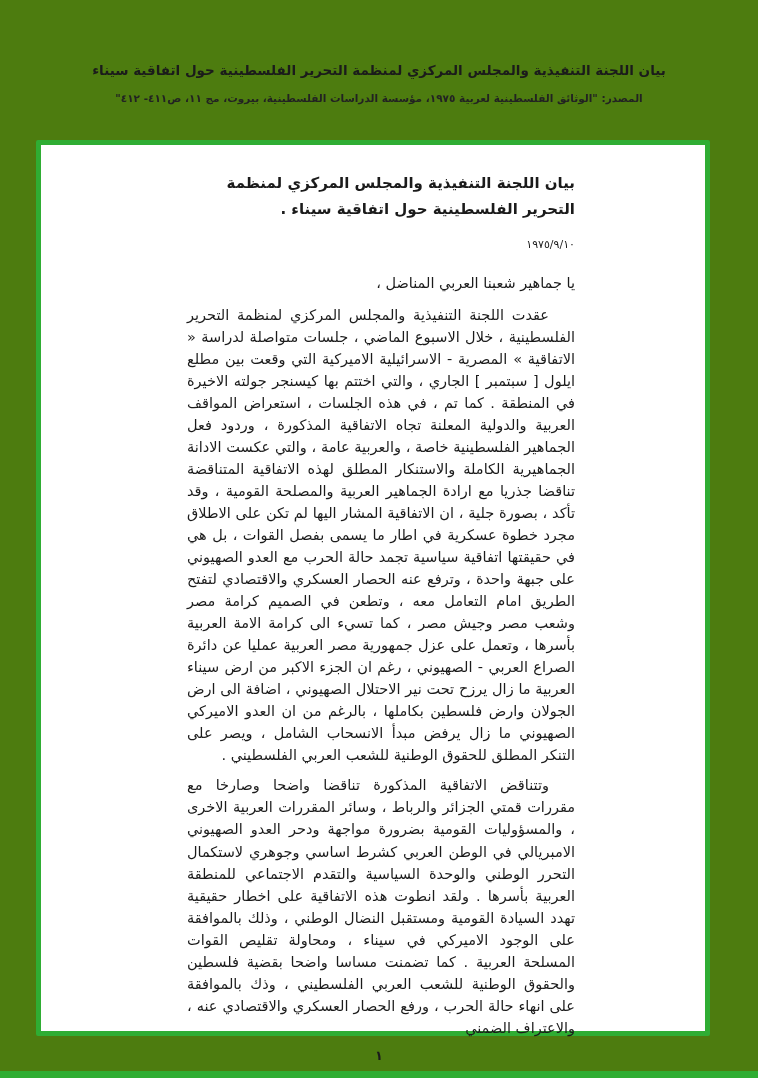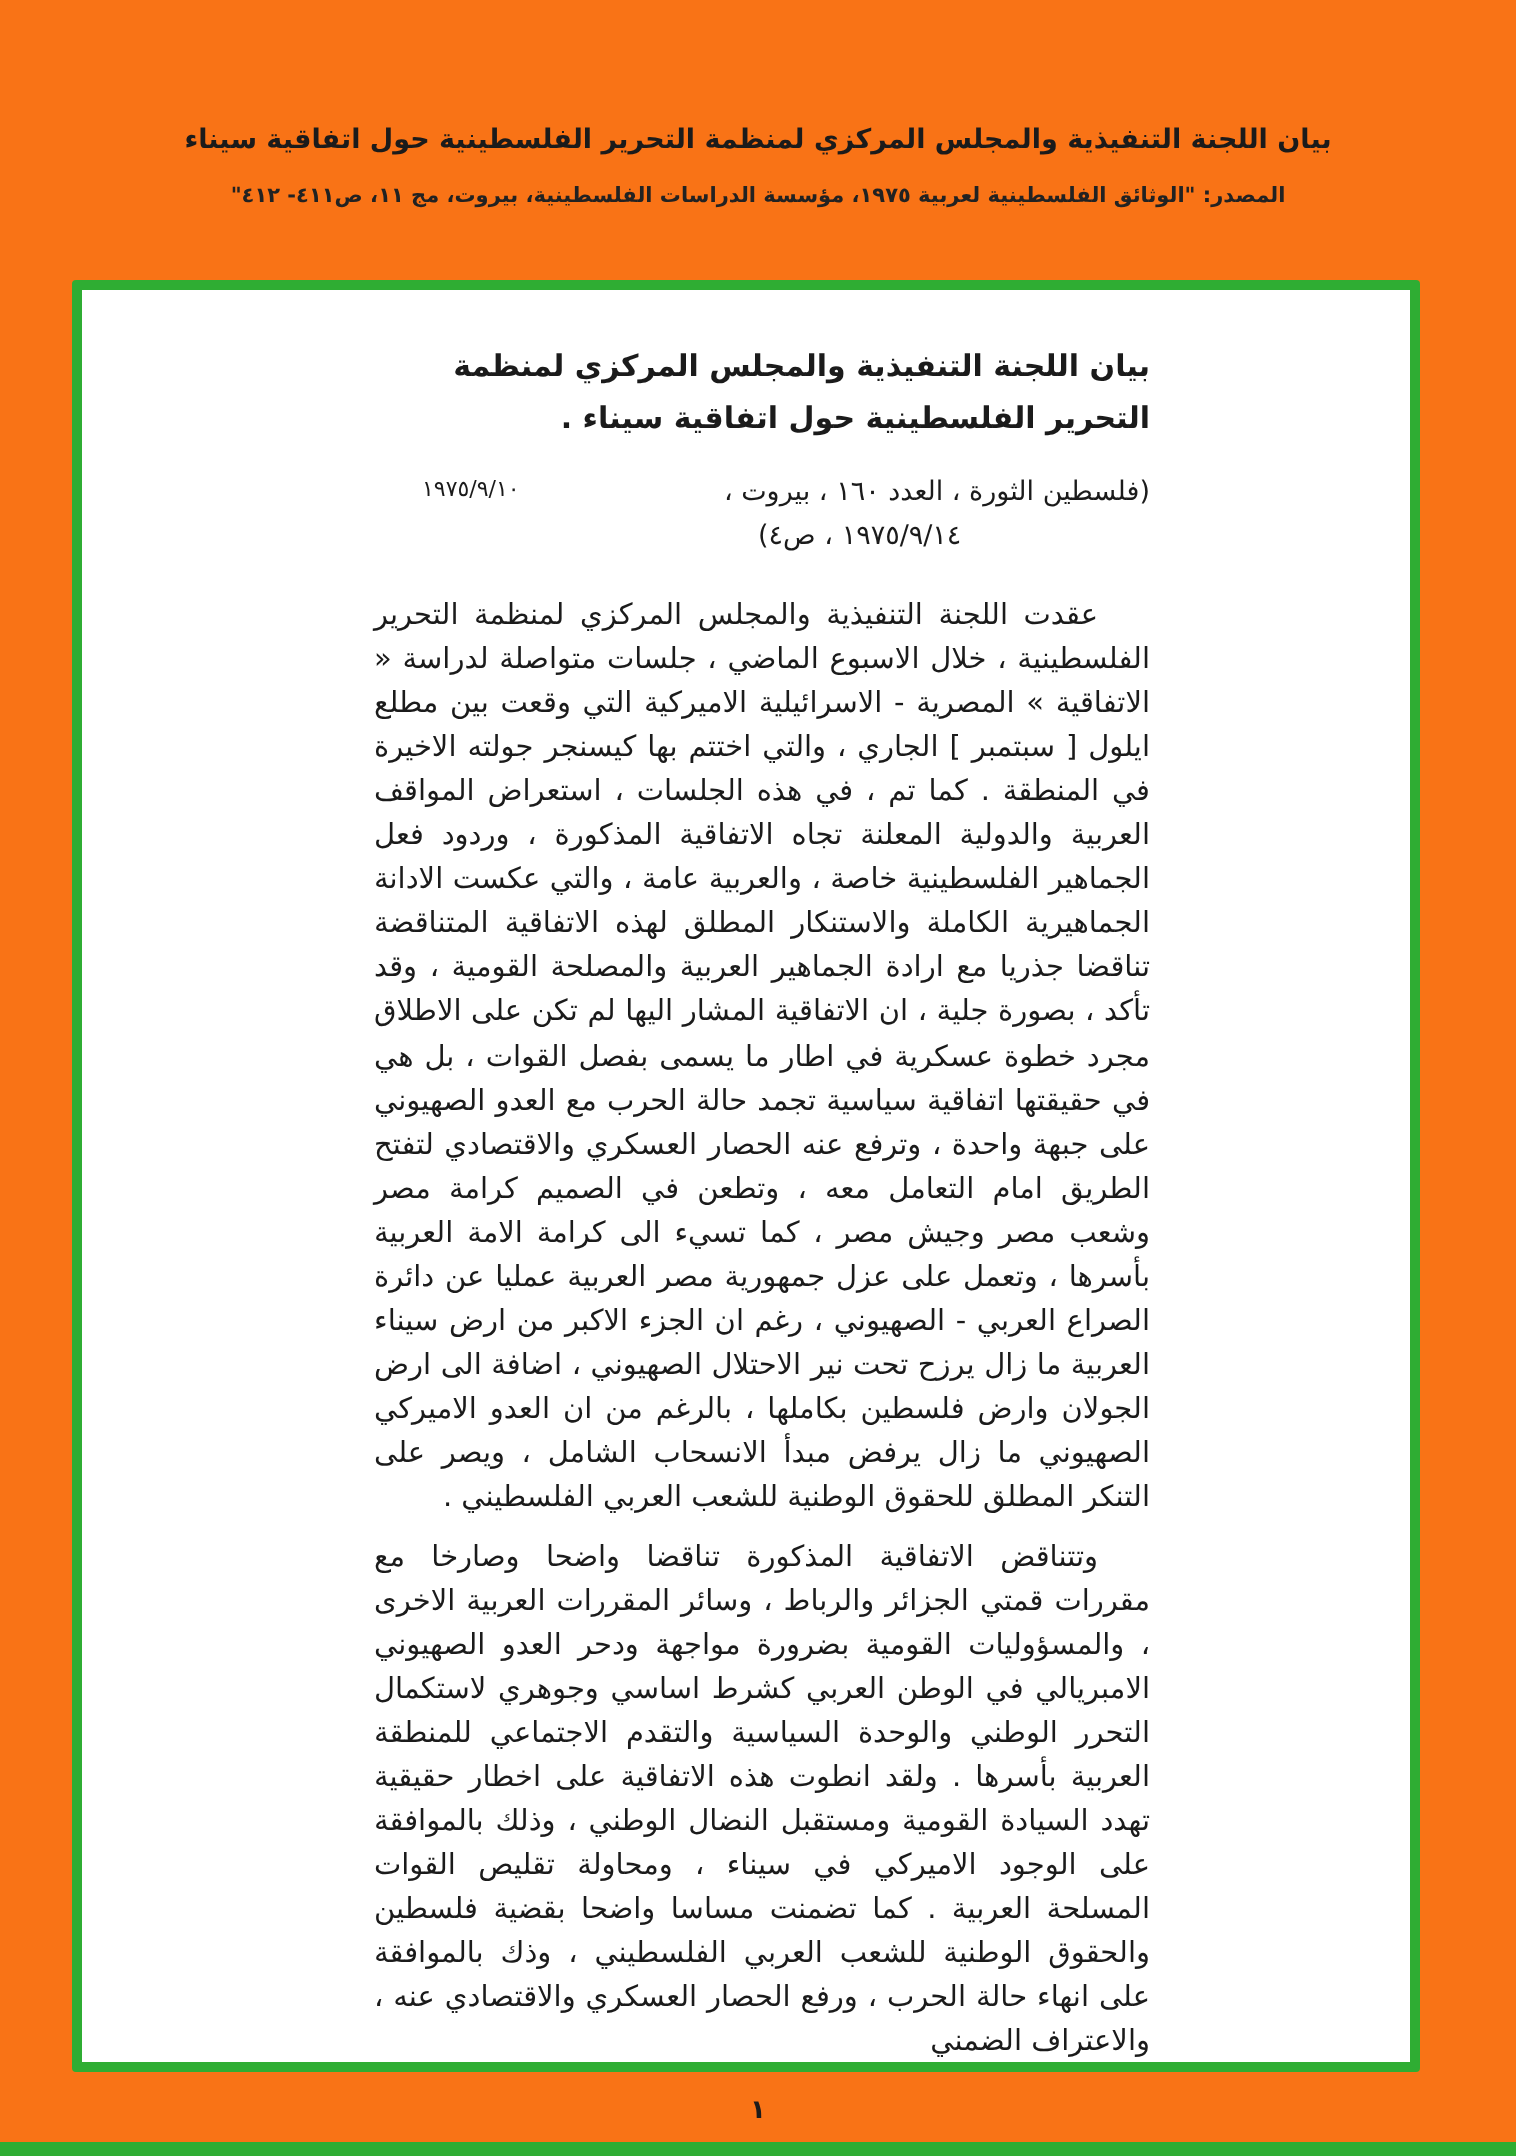--- a/index.html
+++ b/index.html
@@ -4,21 +4,21 @@
 <style>
   :root{
     --frame-green:#2FAD33;
     --ink:#1b1b1b;
   }
   html,body{margin:0;padding:0;background:#ffffff;}
   body{font-family:"DejaVu Sans", sans-serif;color:var(--ink);}
   .page{
     position:relative;
     width:758px;height:1078px;
-    background:#f97316;
+    background:#4d7c0f;
     overflow:hidden;
   }
   .header{
     padding-top:62px;
     text-align:center;
   }
   .header-title{
     font-size:13.5px;
     font-weight:bold;
     direction:rtl;
@@ -110,27 +110,24 @@
     <div class="header-title">بيان اللجنة التنفيذية والمجلس المركزي لمنظمة التحرير الفلسطينية حول اتفاقية سيناء</div>
     <div class="header-source">المصدر: "الوثائق الفلسطينية لعربية ١٩٧٥، مؤسسة الدراسات الفلسطينية، بيروت، مج ١١، ص٤١١- ٤١٢"</div>
   </div>
 
   <div class="doc-frame">
     <div class="doc-content">
 
       <div class="doc-title">بيان اللجنة التنفيذية والمجلس المركزي لمنظمة التحرير الفلسطينية حول اتفاقية سيناء .</div>
 
       <div class="date-row">
-        <div class="citation">
-          <div>(فلسطين الثورة ، العدد ١٦٠ ، بيروت ،</div>
-          <div>١٩٧٥/٩/١٤ ، ص٤)</div>
-        </div>
         <div class="doc-date">١٩٧٥/٩/١٠</div>
       </div>
 
+      <p class="salutation">يا جماهير شعبنا العربي المناضل ،</p>
 
       <p class="body-par">عقدت اللجنة التنفيذية والمجلس المركزي لمنظمة التحرير الفلسطينية ، خلال الاسبوع الماضي ، جلسات متواصلة لدراسة « الاتفاقية » المصرية - الاسرائيلية الاميركية التي وقعت بين مطلع ايلول [ سبتمبر ] الجاري ، والتي اختتم بها كيسنجر جولته الاخيرة في المنطقة . كما تم ، في هذه الجلسات ، استعراض المواقف العربية والدولية المعلنة تجاه الاتفاقية المذكورة ، وردود فعل الجماهير الفلسطينية خاصة ، والعربية عامة ، والتي عكست الادانة الجماهيرية الكاملة والاستنكار المطلق لهذه الاتفاقية المتناقضة تناقضا جذريا مع ارادة الجماهير العربية والمصلحة القومية ، وقد تأكد ، بصورة جلية ، ان الاتفاقية المشار اليها لم تكن على الاطلاق مجرد خطوة عسكرية في اطار ما يسمى بفصل القوات ، بل هي في حقيقتها اتفاقية سياسية تجمد حالة الحرب مع العدو الصهيوني على جبهة واحدة ، وترفع عنه الحصار العسكري والاقتصادي لتفتح الطريق امام التعامل معه ، وتطعن في الصميم كرامة مصر وشعب مصر وجيش مصر ، كما تسيء الى كرامة الامة العربية بأسرها ، وتعمل على عزل جمهورية مصر العربية عمليا عن دائرة الصراع العربي - الصهيوني ، رغم ان الجزء الاكبر من ارض سيناء العربية ما زال يرزح تحت نير الاحتلال الصهيوني ، اضافة الى ارض الجولان وارض فلسطين بكاملها ، بالرغم من ان العدو الاميركي الصهيوني ما زال يرفض مبدأ الانسحاب الشامل ، ويصر على التنكر المطلق للحقوق الوطنية للشعب العربي الفلسطيني .</p>
 
       <p class="body-par">وتتناقض الاتفاقية المذكورة تناقضا واضحا وصارخا مع مقررات قمتي الجزائر والرباط ، وسائر المقررات العربية الاخرى ، والمسؤوليات القومية بضرورة مواجهة ودحر العدو الصهيوني الامبريالي في الوطن العربي كشرط اساسي وجوهري لاستكمال التحرر الوطني والوحدة السياسية والتقدم الاجتماعي للمنطقة العربية بأسرها . ولقد انطوت هذه الاتفاقية على اخطار حقيقية تهدد السيادة القومية ومستقبل النضال الوطني ، وذلك بالموافقة على الوجود الاميركي في سيناء ، ومحاولة تقليص القوات المسلحة العربية . كما تضمنت مساسا واضحا بقضية فلسطين والحقوق الوطنية للشعب العربي الفلسطيني ، وذك بالموافقة على انهاء حالة الحرب ، ورفع الحصار العسكري والاقتصادي عنه ، والاعتراف الضمني</p>
 
     </div>
   </div>
 
   <div class="page-number">١</div>
 

